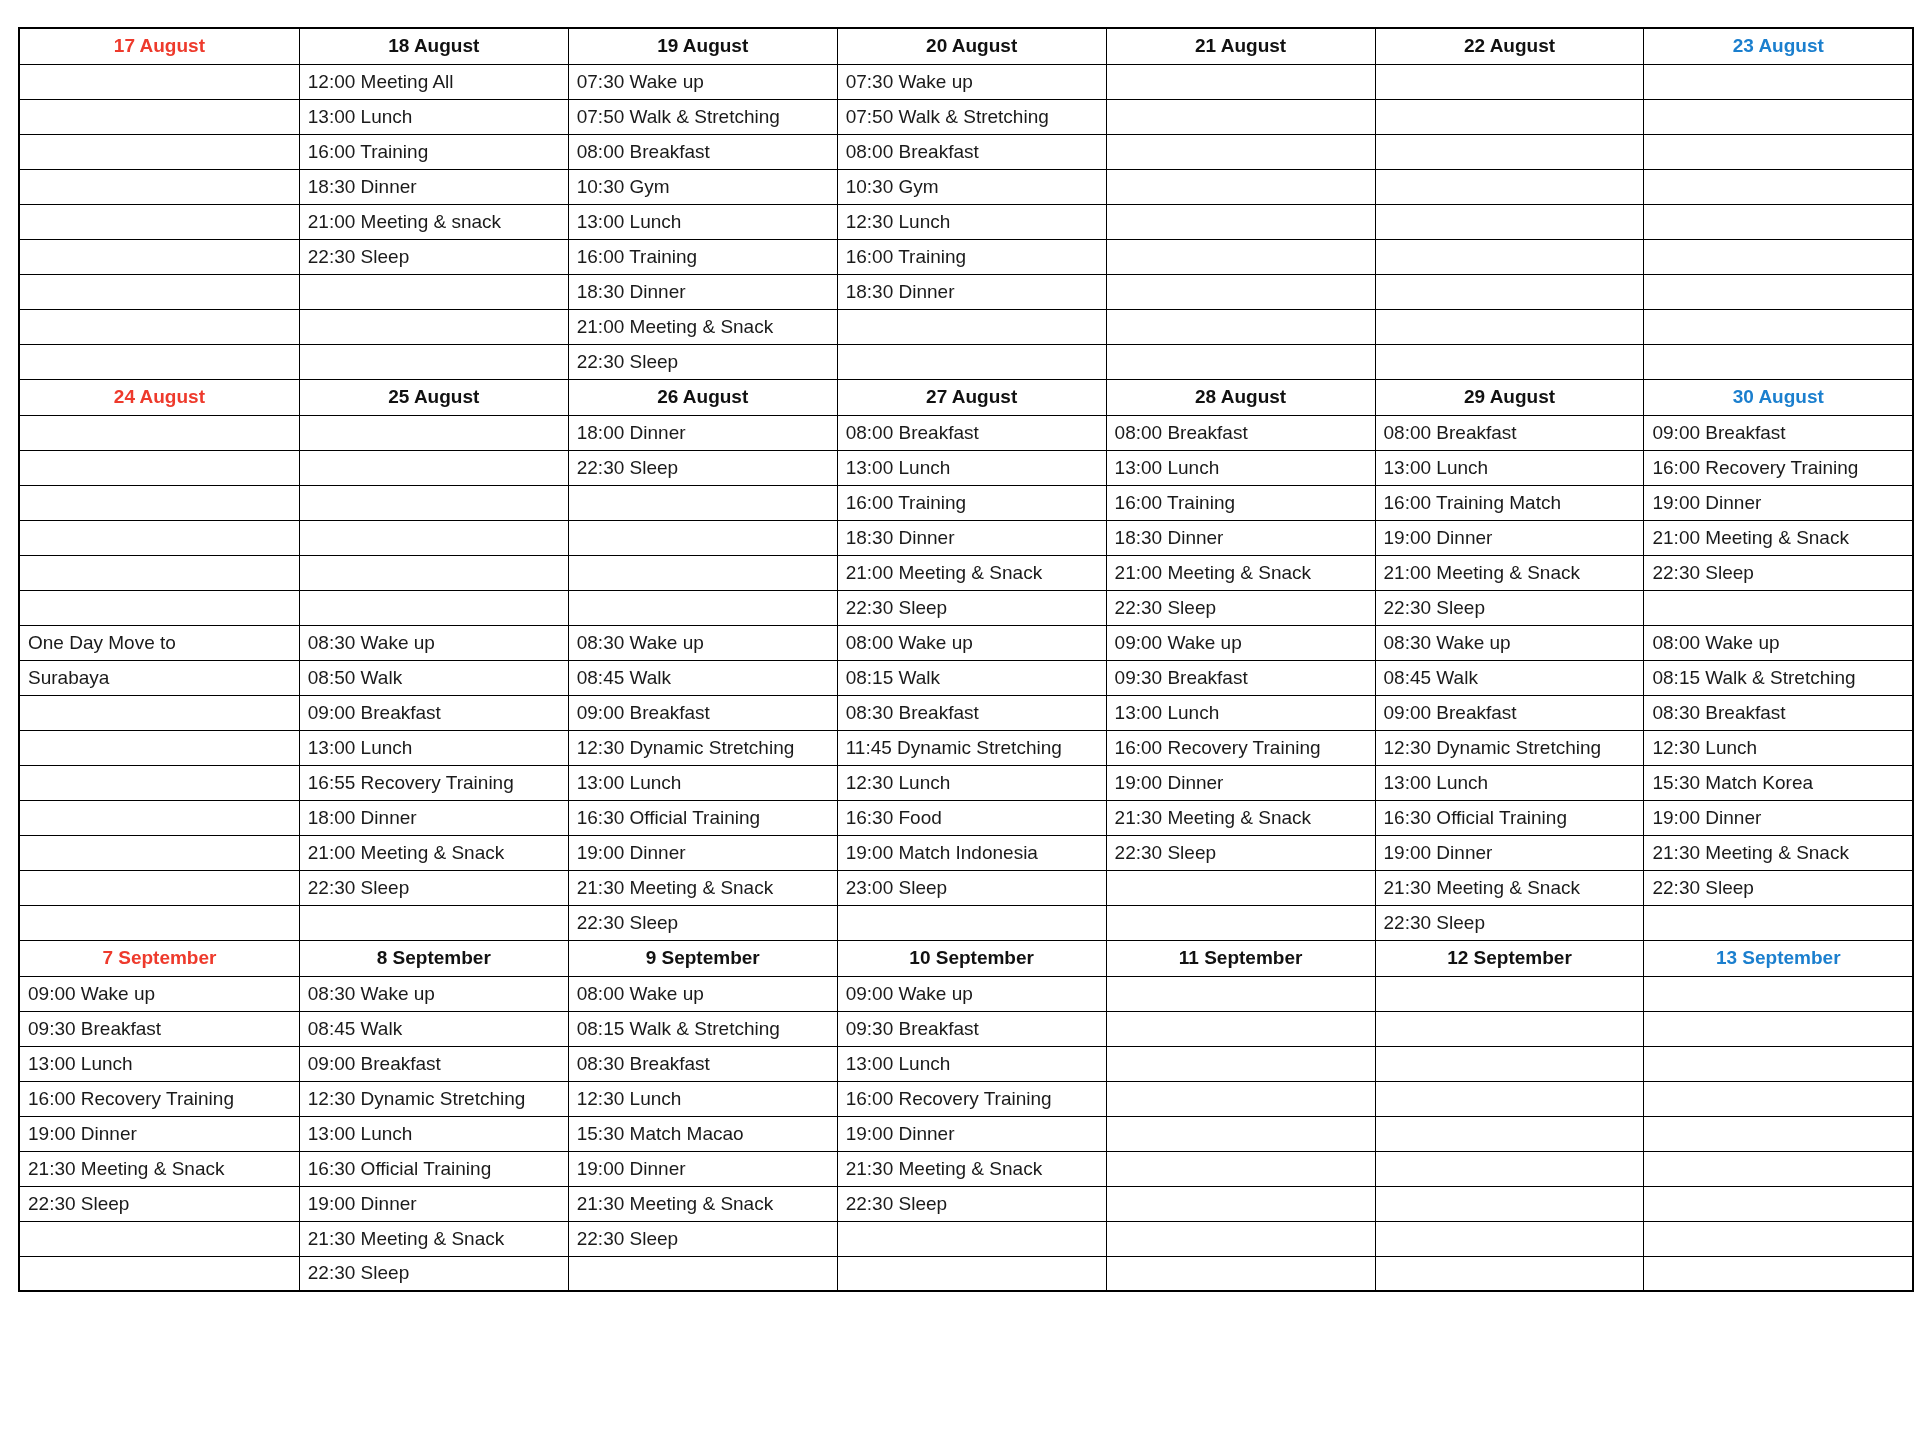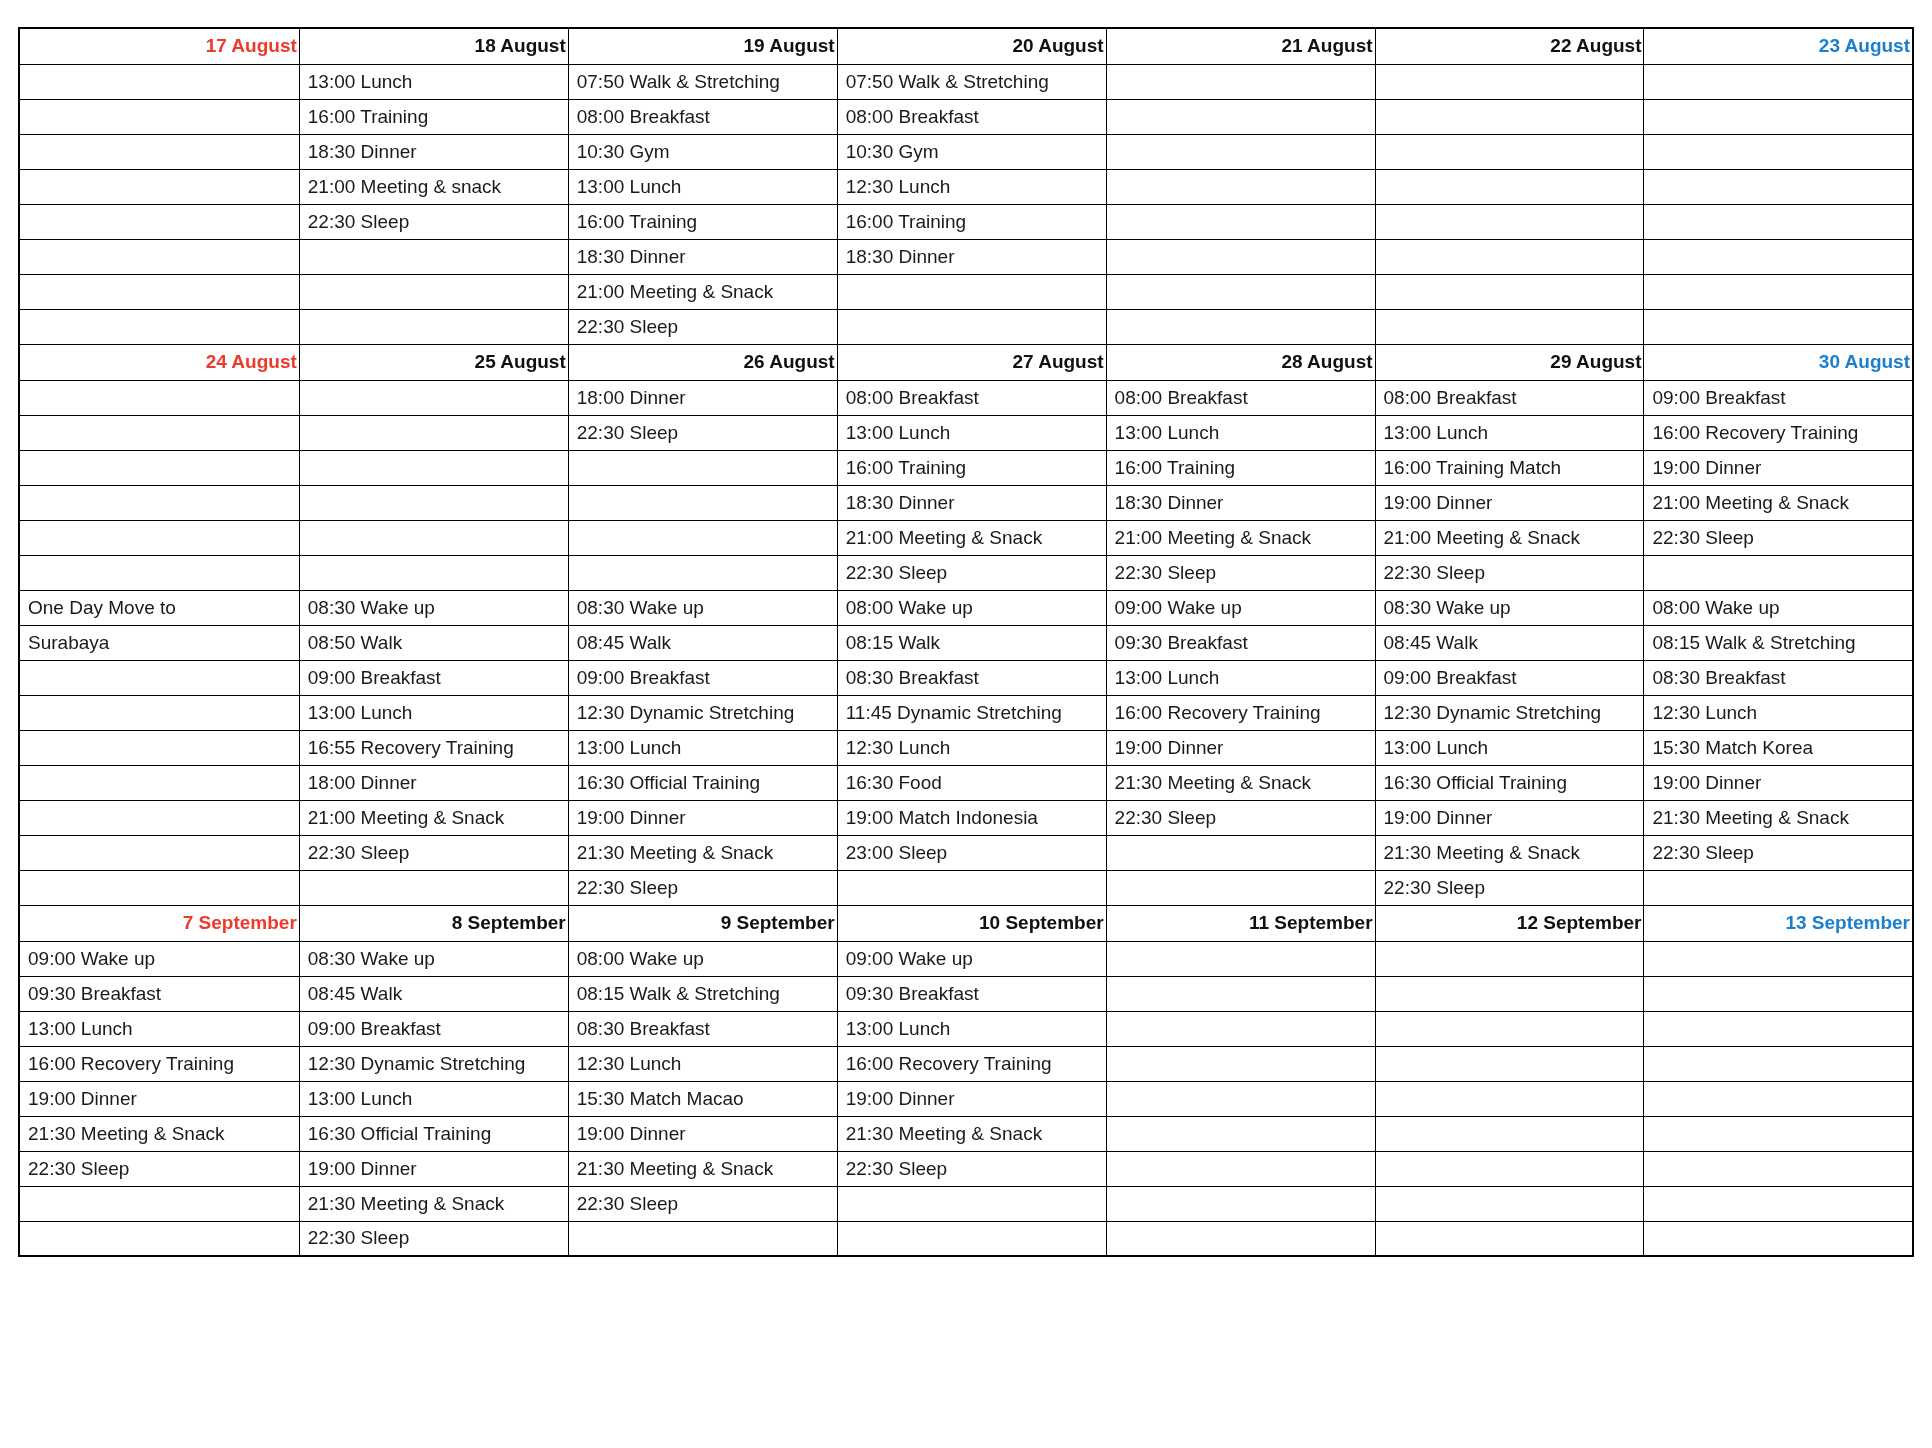--- a/index.html
+++ b/index.html
@@ -26,21 +26,21 @@
   table.schedule th, table.schedule td {
     border: 1px solid #000000;
     overflow: hidden;
     white-space: nowrap;
     box-sizing: border-box;
   }
   table.schedule th.date {
     height: 36px;
     font-weight: bold;
     font-size: 19px;
-    text-align: right;
+    text-align: center;
     vertical-align: middle;
     color: var(--date-black, #111111);
     padding: 0 2px;
   }
   table.schedule th.date.c-red  { color: var(--date-red, #ee3a2c); }
   table.schedule th.date.c-blue { color: var(--date-blue, #1b7fce); }
   table.schedule td.event-cell, table.schedule td.empty-cell {
     height: 35px;
     font-size: 19px;
     font-weight: normal;
@@ -69,20 +69,29 @@
           <th class="date c-red">17 August</th>
           <th class="date c-black">18 August</th>
           <th class="date c-black">19 August</th>
           <th class="date c-black">20 August</th>
           <th class="date c-black">21 August</th>
           <th class="date c-black">22 August</th>
           <th class="date c-blue">23 August</th>
         </tr>
         <tr>
           <td class="empty-cell"></td>
+          <td class="event-cell">12:00 Meeting All</td>
+          <td class="event-cell">07:30 Wake up</td>
+          <td class="event-cell">07:30 Wake up</td>
+          <td class="empty-cell"></td>
+          <td class="empty-cell"></td>
+          <td class="empty-cell"></td>
+        </tr>
+        <tr>
+          <td class="empty-cell"></td>
           <td class="event-cell">13:00 Lunch</td>
           <td class="event-cell">07:50 Walk &amp; Stretching</td>
           <td class="event-cell">07:50 Walk &amp; Stretching</td>
           <td class="empty-cell"></td>
           <td class="empty-cell"></td>
           <td class="empty-cell"></td>
         </tr>
         <tr>
           <td class="empty-cell"></td>
           <td class="event-cell">16:00 Training</td>

